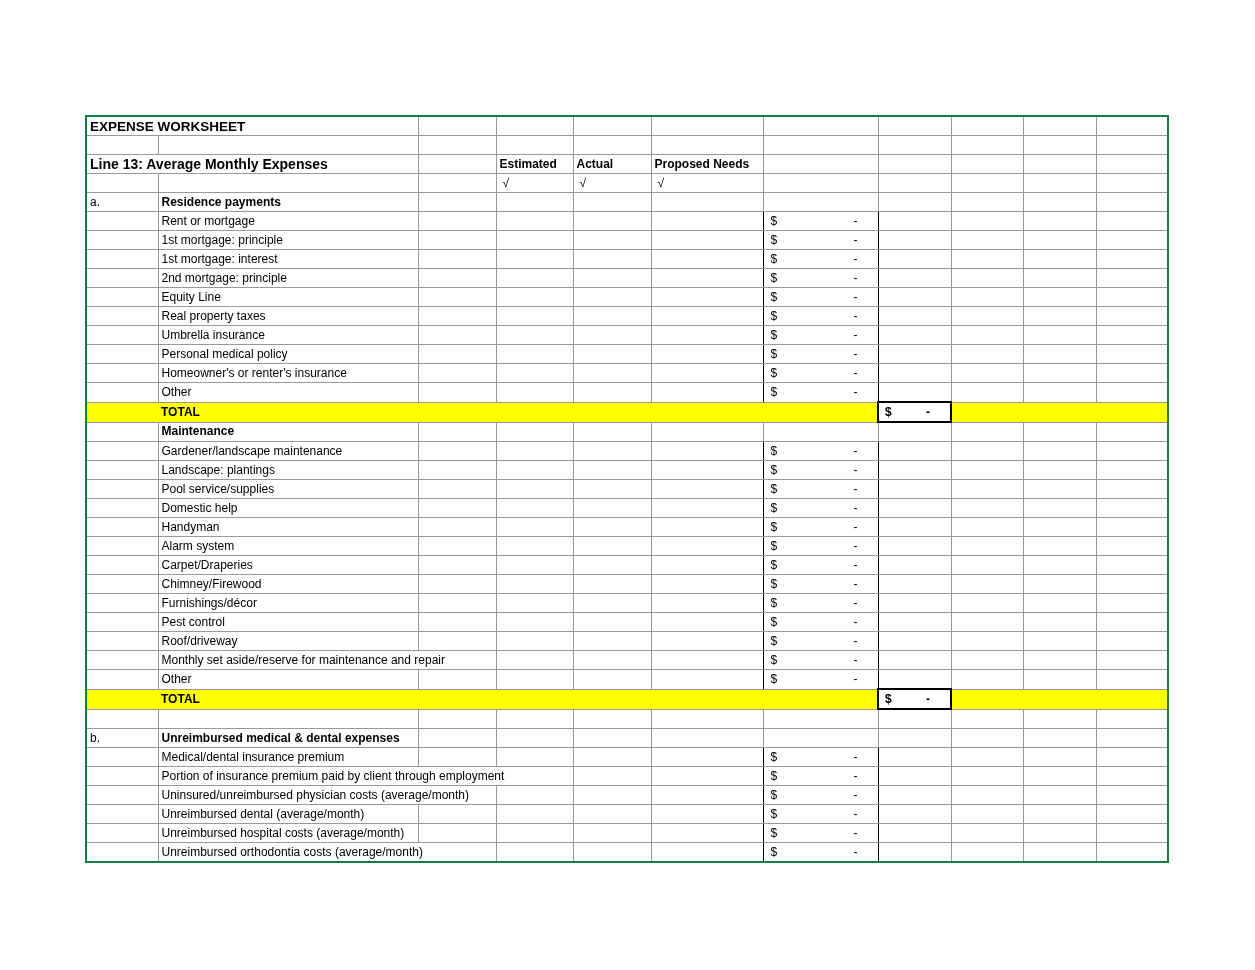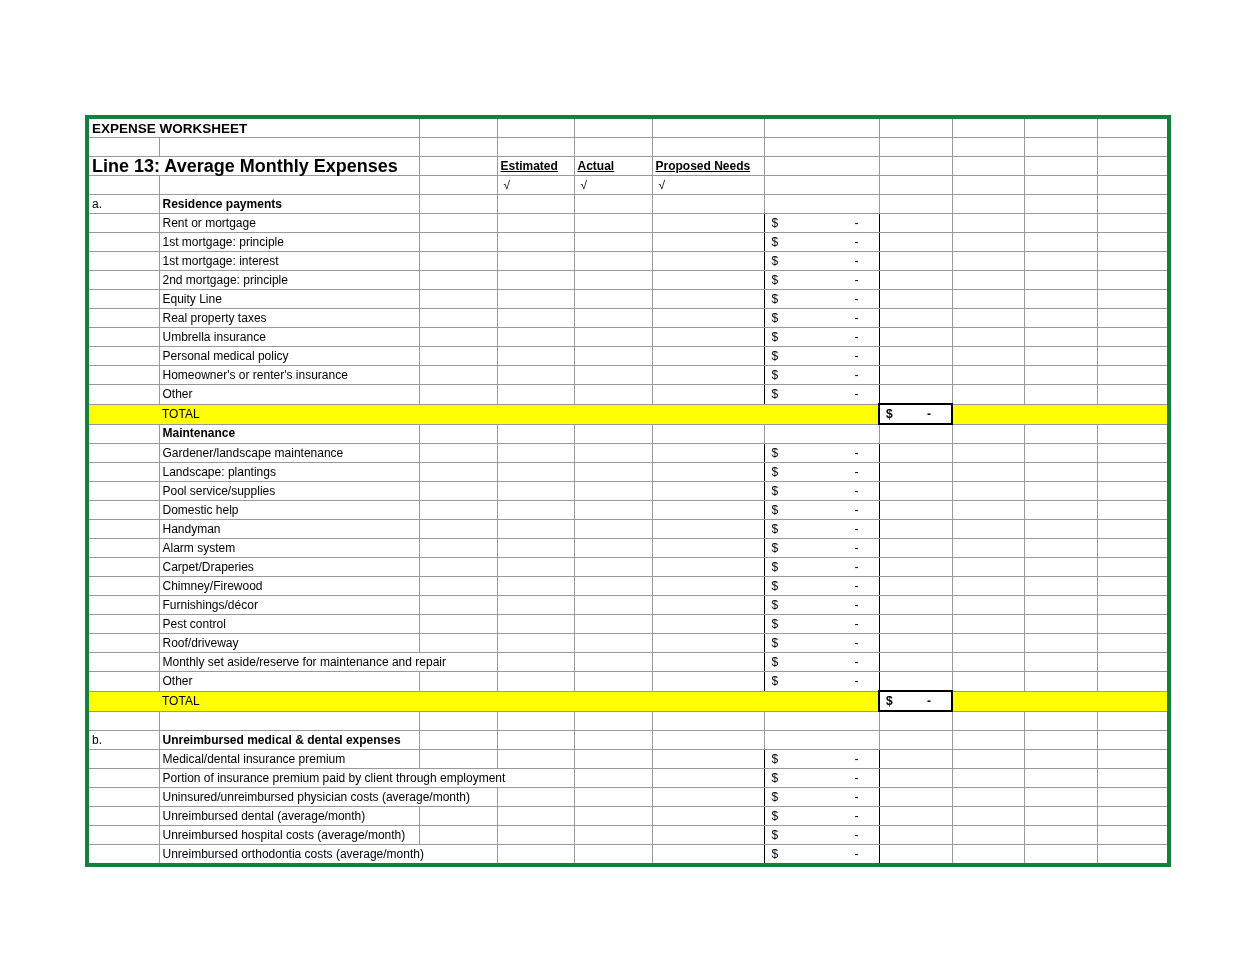--- a/index.html
+++ b/index.html
@@ -10,35 +10,35 @@
     font-family: "Liberation Sans", "DejaVu Sans", sans-serif;
     position: relative;
     overflow: hidden;
     color: #000;
   }
   .sheet { position: absolute; left: 85px; top: 115px; }
   table.ws {
     border-collapse: collapse;
     table-layout: fixed;
     width: 1082px;
-    border: 4px solid #15803d;
+    border: 2px solid #15803d;
   }
   td {
     border: 1px solid #999999;
     height: 18px;
     padding: 0 1px 0 3px;
     font-size: 12px;
     line-height: 15px;
     white-space: nowrap;
     vertical-align: middle;
     overflow: visible;
   }
   .title-cell { font-weight: bold; font-size: 13.5px; }
-  .line-header-cell { font-weight: bold; font-size: 18px; }
-  .col-header-cell { font-weight: bold; text-decoration: underline; }
+  .line-header-cell { font-weight: bold; font-size: 14px; }
+  .col-header-cell { font-weight: bold; }
   .check-cell { padding-left: 6px; }
   .letter-cell { padding-left: 3px; }
   .section-heading-cell { font-weight: bold; }
   .item-label-cell { }
   .amount-cell {
     padding: 0;
     border-left: 1px solid #000;
     border-right: 1px solid #000;
   }
   .pre-amt { border-right-color: #000; }
@@ -48,21 +48,21 @@
     justify-content: space-between;
     align-items: center;
     padding: 0 20px 0 7px;
     height: 100%;
   }
   .total-row td {
     background: #ffff00;
     border-left-style: none;
     border-right-style: none;
   }
-  .total-label-cell { font-weight: normal; }
+  .total-label-cell { font-weight: bold; }
   .total-row td.total-box-cell {
     border: 2px solid #000;
     background: #ffffff;
     padding: 0;
   }
   .total-amt { font-weight: bold; padding: 0 20px 0 6px; }
 </style>
 </head>
 <body>
 

